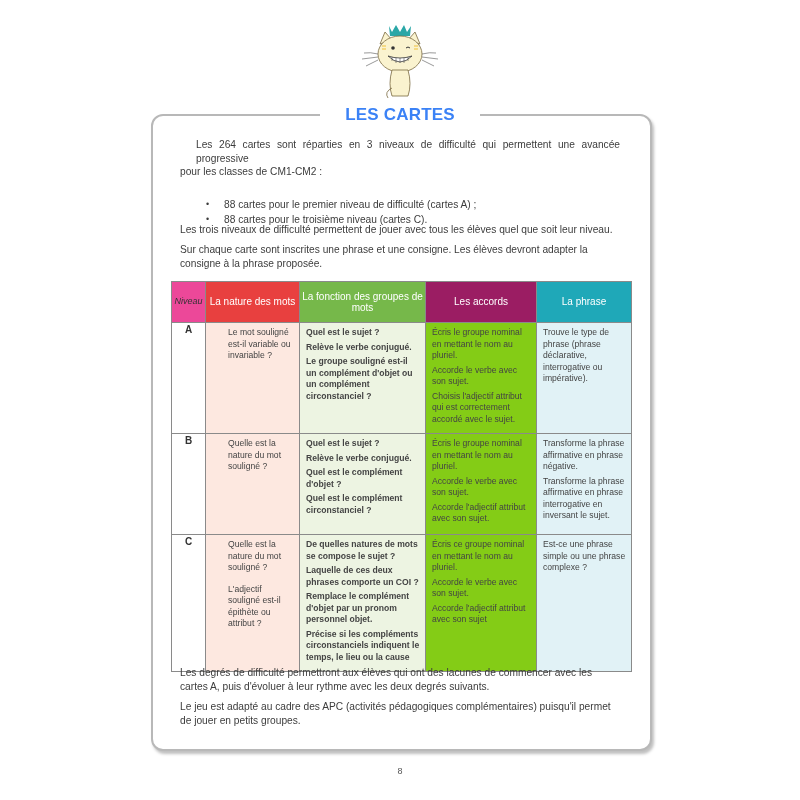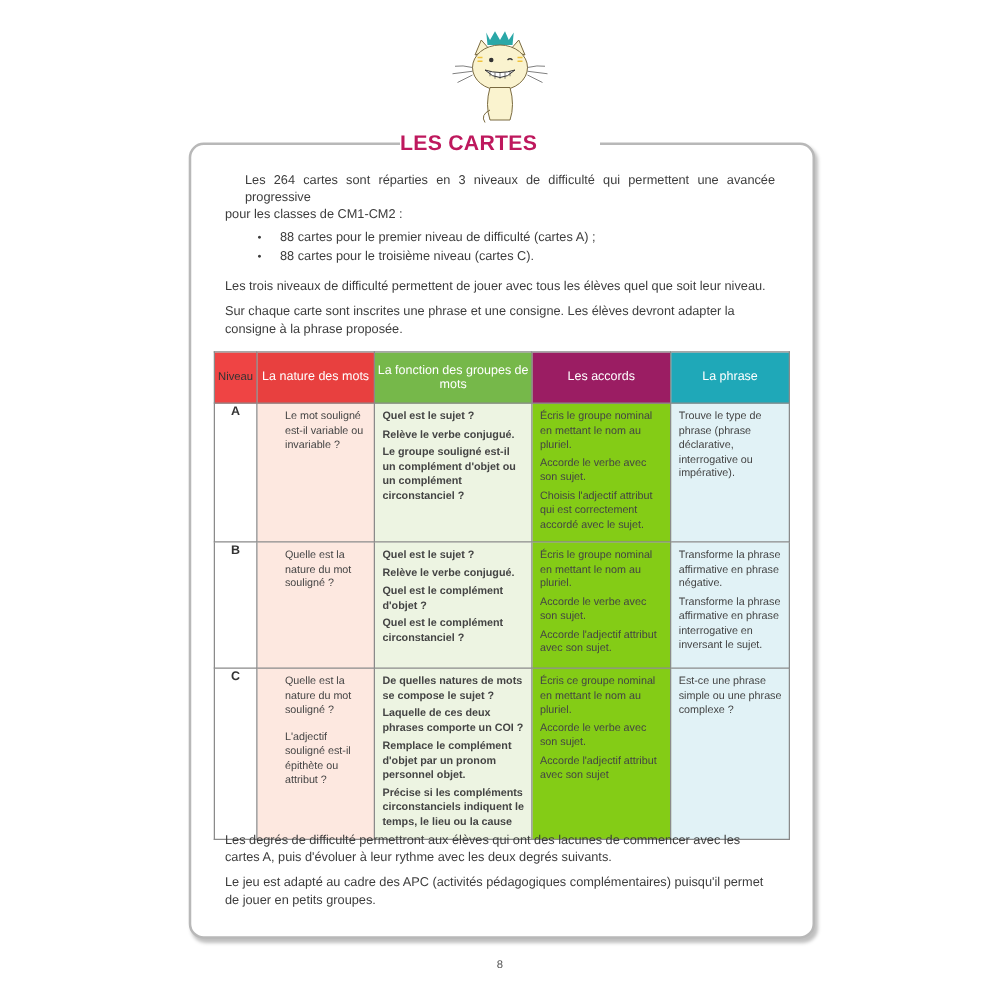--- a/index.html
+++ b/index.html
@@ -2,39 +2,39 @@
 <html><head>
 <meta charset="utf-8">
 <style>
   html, body { margin:0; padding:0; background:#ffffff; }
   body { width:800px; height:800px; position:relative; overflow:hidden;
          font-family:"Liberation Sans", sans-serif; color:#3a3a3a; }
   .mascot { position:absolute; left:350px; top:22px; width:100px; height:78px; }
   .card-box { position:absolute; left:151px; top:114px; width:497px; height:633px;
               border:2px solid #b8b8b8; border-radius:12px; background:#fff;
               box-shadow:2px 3px 3px rgba(0,0,0,0.25); }
-  .box-title { position:absolute; left:320px; top:104px; width:160px; text-align:left;
-               background:#fff; font-weight:bold; font-size:17px; color:#be185d; letter-spacing:0.2px;
+  .box-title { position:absolute; left:320px; top:104px; width:160px; text-align:center;
+               background:#fff; font-weight:bold; font-size:17px; color:#3b82f6; letter-spacing:0.2px;
                font-family:"Liberation Sans", sans-serif; line-height:22px; }
   .text { position:absolute; left:180px; width:440px; font-size:10.2px; line-height:13.5px;
           color:#3c3c3c; font-family:"Liberation Sans Narrow","Liberation Sans", sans-serif; }
   .intro { top:138px; text-align:justify; }
   .intro .justify-last { text-align:justify; text-align-last:justify;padding-left:16px; }
-  ul.levels { list-style:none; margin:4px 0 0 0; padding:0 0 0 26px; }
+  ul.levels { list-style:none; margin:18px 0 0 0; padding:0 0 0 26px; }
   ul.levels li { position:relative; padding-left:18px; line-height:15px; }
   ul.levels li::before { content:"•"; position:absolute; left:0; top:0; font-size:9px; }
   .p2 { top:223px; }
   .p3 { top:243px; }
   table.grid { position:absolute; left:171px; top:281px; width:460px; border-collapse:collapse;
                font-size:8.6px; line-height:11.5px; color:#444; table-layout:fixed;
                font-family:"Liberation Sans", sans-serif; }
   table.grid th, table.grid td { border:1px solid #8a8a8a; vertical-align:top; }
   table.grid th { height:38px; color:#fff; font-weight:normal; font-size:10px; line-height:11.5px;
                   vertical-align:middle; text-align:center; }
-  th.niv { background:#ef4444; color:#333 !important; font-size:9px !important; }
+  th.niv { background:#ec4899; color:#333 !important; font-size:9px !important;font-style:italic; }
   th.c1 { background:#e8403f; }
   th.c2 { background:#76b84a; }
   th.c3 { background:#9b1d63; }
   th.c4 { background:#1fa8b8; }
   td.lvl { text-align:center; vertical-align:middle; font-weight:bold; font-size:10px; color:#333; background:#fff; }
   td.k1 { background:#fde8e0;padding-left:17px; }
   td.k2 { background:#edf4e2;font-weight:bold; }
   td.k3 { background:#84cc16; }
   td.k4 { background:#e1f2f6; }
   td .cell { padding:3px 4px 4px 5px; }

